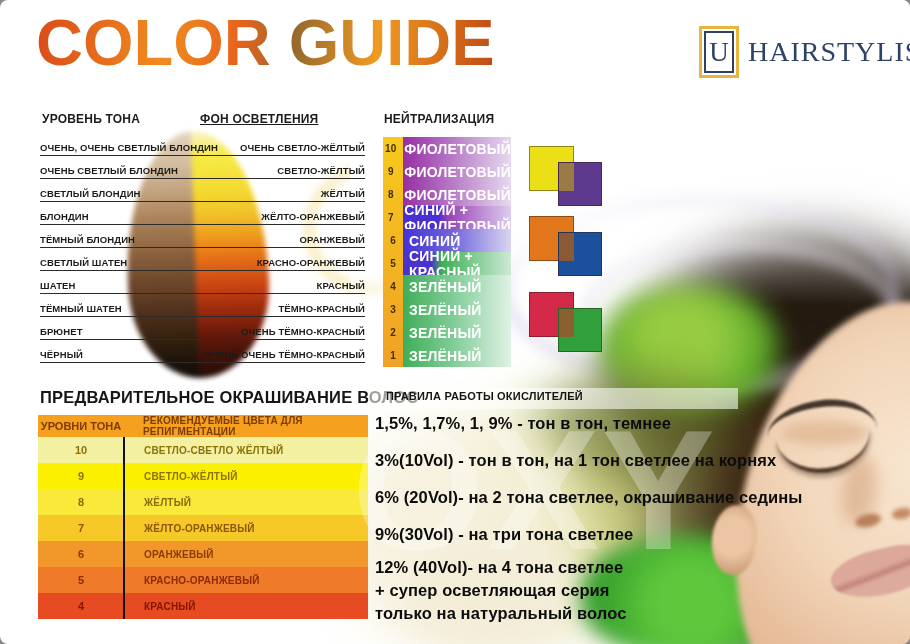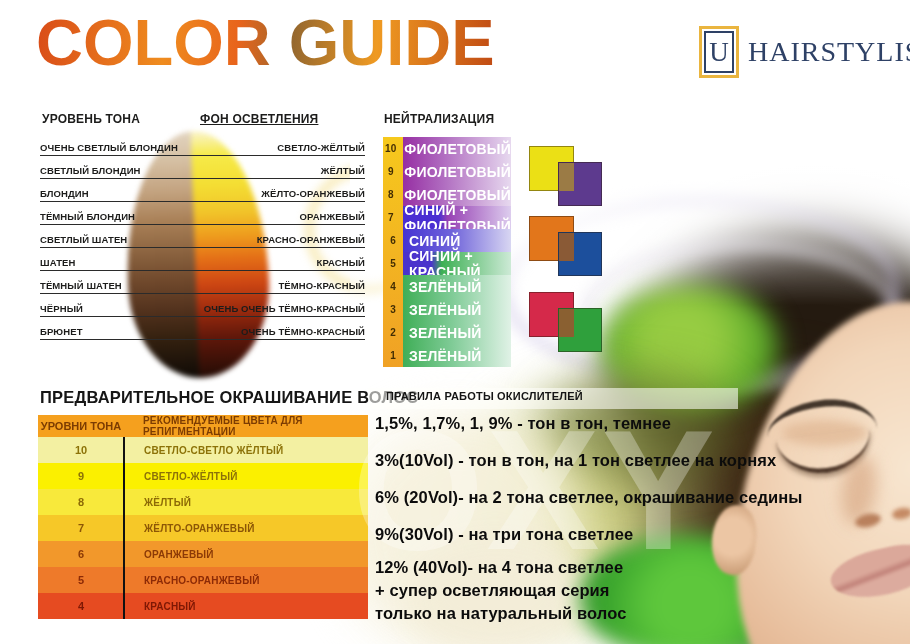--- a/index.html
+++ b/index.html
@@ -1,19 +1,20 @@
 <!DOCTYPE html>
 <html><head>
 <meta charset="utf-8">
 <style>
   html,body{margin:0;padding:0;background:#888;}
   .poster{
     position:relative;width:910px;height:644px;margin:0 auto;
     background:#fff;overflow:hidden;
     font-family:"Liberation Sans",sans-serif;
+    border-radius:8px;
   }
   .abs{position:absolute;}
   
   .photo{position:absolute;left:350px;top:0;width:560px;height:644px;z-index:1;}
   .blob{position:absolute;border-radius:50%;}
   .b-hairdark{left:255px;top:225px;width:420px;height:470px;background:radial-gradient(circle at 50% 45%,#241a10 55%,rgba(36,26,16,0) 75%);filter:blur(26px);}
   .b-brown{left:330px;top:380px;width:200px;height:220px;background:#4a3018;filter:blur(30px);opacity:.7;}
   .b-green1{left:250px;top:283px;width:180px;height:130px;background:radial-gradient(circle at 45% 45%,#97cc42 30%,#5aaa28 70%,rgba(90,170,40,0) 100%);filter:blur(12px);}
   .b-green2{left:228px;top:535px;width:225px;height:125px;background:radial-gradient(circle at 50% 55%,#5ec73c 30%,#2f9a28 75%,rgba(47,154,40,0) 100%);filter:blur(10px);}
   .b-olive{left:95px;top:360px;width:280px;height:300px;background:radial-gradient(circle,rgba(203,205,118,.85) 20%,rgba(203,205,118,0) 75%);filter:blur(18px);}
@@ -142,20 +143,24 @@
   <div class="abs colhead h-fon">ФОН ОСВЕТЛЕНИЯ</div>
   <div class="abs colhead h-neutral">НЕЙТРАЛИЗАЦИЯ</div>
 
   <div class="abs hair">
     <div class="hair-left"></div>
     <div class="hair-right"></div>
   </div>
 
   <div class="abs tone-list">
     <div class="trow">
+        <span>ОЧЕНЬ, ОЧЕНЬ СВЕТЛЫЙ БЛОНДИН</span>
+        <span>ОЧЕНЬ СВЕТЛО-ЖЁЛТЫЙ</span>
+      </div>
+    <div class="trow">
         <span>ОЧЕНЬ СВЕТЛЫЙ БЛОНДИН</span>
         <span>СВЕТЛО-ЖЁЛТЫЙ</span>
       </div>
     <div class="trow">
         <span>СВЕТЛЫЙ БЛОНДИН</span>
         <span>ЖЁЛТЫЙ</span>
       </div>
     <div class="trow">
         <span>БЛОНДИН</span>
         <span>ЖЁЛТО-ОРАНЖЕВЫЙ</span>
@@ -170,26 +175,26 @@
       </div>
     <div class="trow">
         <span>ШАТЕН</span>
         <span>КРАСНЫЙ</span>
       </div>
     <div class="trow">
         <span>ТЁМНЫЙ ШАТЕН</span>
         <span>ТЁМНО-КРАСНЫЙ</span>
       </div>
     <div class="trow">
+        <span>БРЮНЕТ</span>
+        <span>ОЧЕНЬ ТЁМНО-КРАСНЫЙ</span>
+      </div>
+    <div class="trow">
         <span>ЧЁРНЫЙ</span>
         <span>ОЧЕНЬ ОЧЕНЬ ТЁМНО-КРАСНЫЙ</span>
-      </div>
-    <div class="trow">
-        <span>БРЮНЕТ</span>
-        <span>ОЧЕНЬ ТЁМНО-КРАСНЫЙ</span>
       </div>
   </div>
 
   <div class="abs npanel">
     <div class="strip"></div>
     <div class="nrow">
         <span class="nnum">10</span>
         <span class="nlabel n-violet">ФИОЛЕТОВЫЙ</span>
       </div>
     <div class="nrow">

